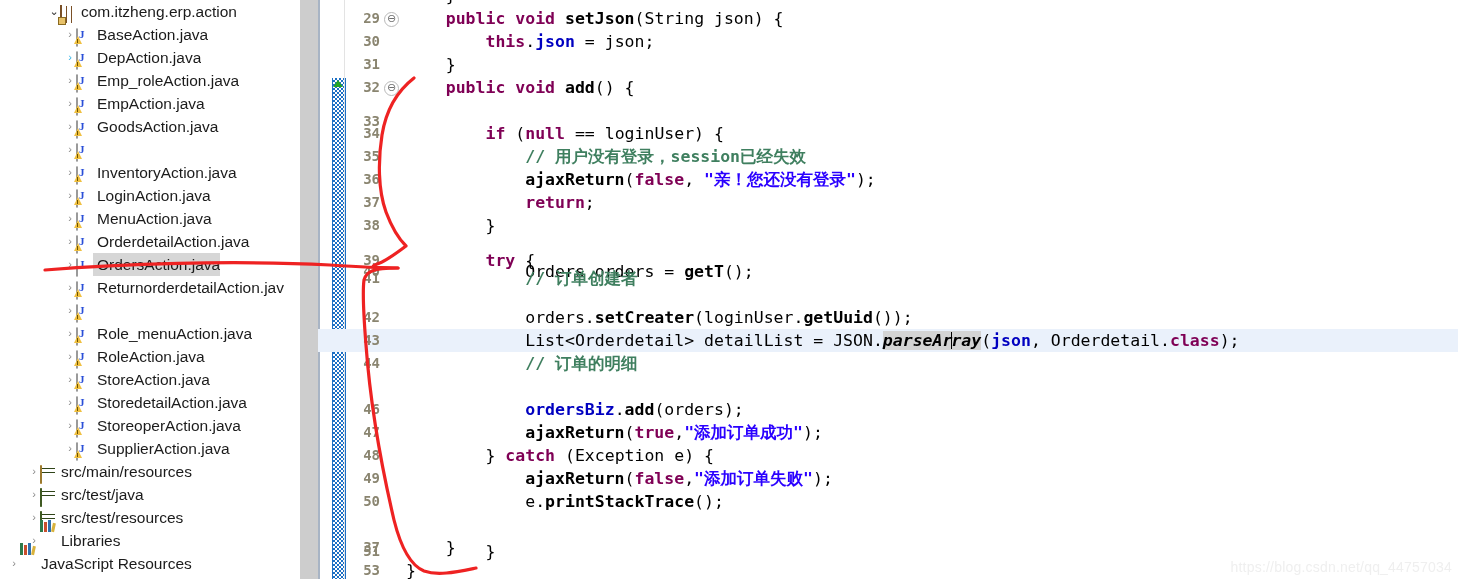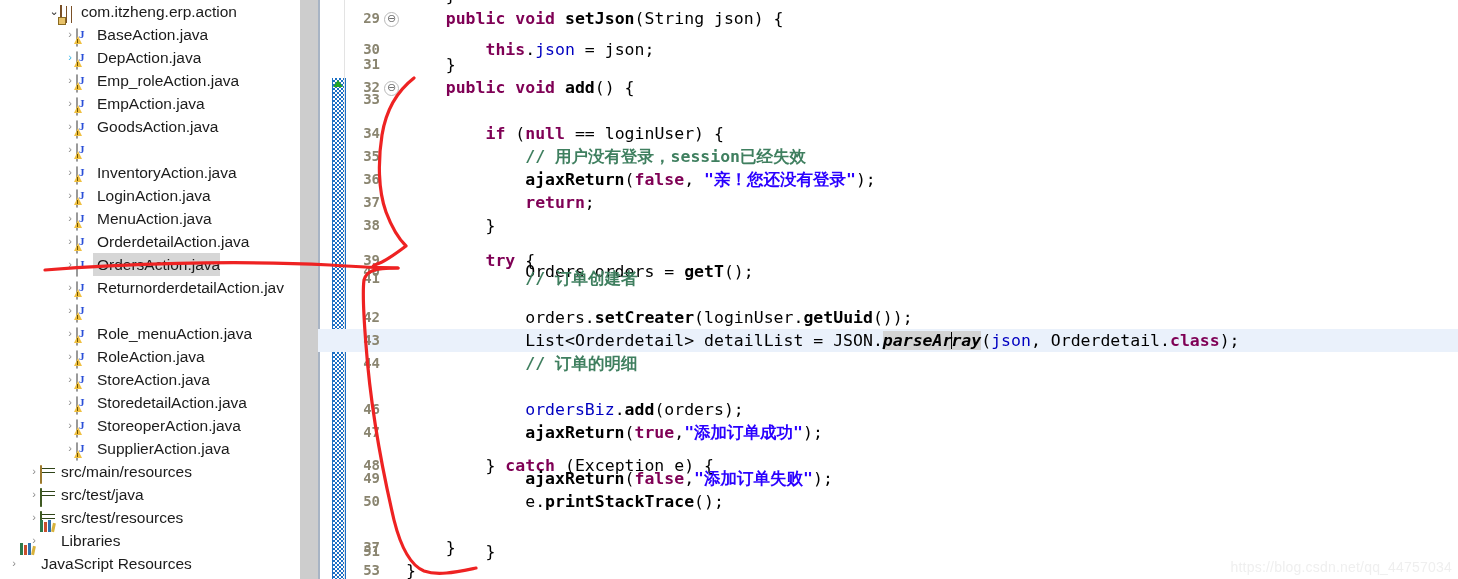--- a/index.html
+++ b/index.html
@@ -107,21 +107,21 @@
     position:absolute;left:66px;top:5px;width:13px;height:13px;
     border:1px solid #b9b9b9;border-radius:50%;color:#6e6e6e;
     font-size:11px;line-height:11px;text-align:center;background:#ffffff;
     font-family:"DejaVu Sans",sans-serif;
   }
   .ctext{position:absolute;left:88px;line-height:23px;}
 
   
   .kw{color:#7f0055;font-weight:bold;}
   .pl{color:#000000;font-weight:bold;}
-  .fld{color:#0000c0;font-weight:normal;}
+  .fld{color:#0000c0;font-weight:bold;}
   .str{color:#2a00ff;font-weight:bold;}
   .cmt{color:#3f7f5f;font-weight:bold;}
   .stat{font-style:italic;font-weight:bold;color:#000000;}
   .occ{background:#d4d4d4;}
   .caret{display:inline-block;width:0;border-left:1.5px solid #000;height:17px;vertical-align:-3px;margin:0 -1px;}
 
   
   .redlayer{position:absolute;left:0;top:0;width:1458px;height:579px;pointer-events:none;}
 
   .watermark{
@@ -269,38 +269,38 @@
 
   <div class="editor">
     <div class="ed-leftborder"></div>
     <div class="ed-gutterbg"></div>
     <div class="ann-band"></div>
     <div class="ann-tri"></div>
     <div class="gut-sep"></div>
     <div class="code-area" id="code-area">
         <div class="crow" style="top: -16px;"><span class="lnum">28</span><span class="ctext"><span>    </span>}</span></div>
         <div class="crow" style="top: 7px;"><span class="lnum">29</span><span class="fold">⊖</span><span class="ctext"><span>    </span><span class="kw">public</span> <span class="kw">void</span> <span class="pl">setJson</span>(String json) {</span></div>
-        <div class="crow" style="top: 38px;"><span class="lnum">30</span><span class="ctext"><span>        </span><span class="kw">this</span>.<span class="fld">json</span> = json;</span></div>
+        <div class="crow" style="top: 30px;"><span class="lnum">30</span><span class="ctext"><span>        </span><span class="kw">this</span>.<span class="fld">json</span> = json;</span></div>
         <div class="crow" style="top: 53px;"><span class="lnum">31</span><span class="ctext"><span>    </span>}</span></div>
         <div class="crow" style="top: 76px;"><span class="lnum">32</span><span class="fold">⊖</span><span class="ctext"><span>    </span><span class="kw">public</span> <span class="kw">void</span> <span class="pl">add</span>() {</span></div>
-        <div class="crow" style="top: 88px;"><span class="lnum">33</span></div>
+        <div class="crow" style="top: 110px;"><span class="lnum">33</span></div>
         <div class="crow" style="top: 122px;"><span class="lnum">34</span><span class="ctext"><span>        </span><span class="kw">if</span> (<span class="kw">null</span> == loginUser) {</span></div>
         <div class="crow" style="top: 145px;"><span class="lnum">35</span><span class="ctext"><span>            </span><span class="cmt">// 用户没有登录，session已经失效</span></span></div>
         <div class="crow" style="top: 168px;"><span class="lnum">36</span><span class="ctext"><span>            </span><span class="pl">ajaxReturn</span>(<span class="kw">false</span>, <span class="str">"亲！您还没有登录"</span>);</span></div>
         <div class="crow" style="top: 191px;"><span class="lnum">37</span><span class="ctext"><span>            </span><span class="kw">return</span>;</span></div>
         <div class="crow" style="top: 214px;"><span class="lnum">38</span><span class="ctext"><span>        </span>}</span></div>
         <div class="crow" style="top: 249px; padding-left: 44px;"><span class="lnum">39</span><span class="ctext"><span>        </span><span class="kw">try</span> {</span></div>
         <div class="crow" style="top: 260px;"><span class="lnum">40</span><span class="ctext"><span>            </span>Orders orders = <span class="pl">getT</span>();</span></div>
         <div class="crow" style="top: 267px;"><span class="lnum">41</span><span class="ctext"><span>            </span><span class="cmt">// 订单创建者</span></span></div>
         <div class="crow" style="top: 306px;"><span class="lnum">42</span><span class="ctext"><span>            </span>orders.<span class="pl">setCreater</span>(loginUser.<span class="pl">getUuid</span>());</span></div>
         <div class="crow hl" style="top: 329px;"><span class="lnum">43</span><span class="ctext"><span>            </span>List&lt;Orderdetail&gt; detailList = JSON.<span class="stat occ">parseAr<span class="caret"></span>ray</span>(<span class="fld">json</span>, Orderdetail.<span class="kw">class</span>);</span></div>
         <div class="crow" style="top: 352px;"><span class="lnum">44</span><span class="ctext"><span>            </span><span class="cmt">// 订单的明细</span></span></div>
         <div class="crow" style="top: 398px;"><span class="lnum">46</span><span class="ctext"><span>            </span><span class="fld">ordersBiz</span>.<span class="pl">add</span>(orders);</span></div>
         <div class="crow" style="top: 421px;"><span class="lnum">47</span><span class="ctext"><span>            </span><span class="pl">ajaxReturn</span>(<span class="kw">true</span>,<span class="str">"添加订单成功"</span>);</span></div>
-        <div class="crow" style="top: 454px;"><span class="lnum">48</span><span class="ctext"><span>        </span>} <span class="kw">catch</span> (Exception e) {</span></div>
+        <div class="crow" style="top: 444px;"><span class="lnum">48</span><span class="ctext"><span>        </span>} <span class="kw">catch</span> (Exception e) {</span></div>
         <div class="crow" style="top: 467px;"><span class="lnum">49</span><span class="ctext"><span>            </span><span class="pl">ajaxReturn</span>(<span class="kw">false</span>,<span class="str">"添加订单失败"</span>);</span></div>
         <div class="crow" style="top: 490px;"><span class="lnum">50</span><span class="ctext"><span>            </span>e.<span class="pl">printStackTrace</span>();</span></div>
         <div class="crow" style="top: 540px;"><span class="lnum">51</span><span class="ctext"><span>        </span>}</span></div>
         <div class="crow" style="top: 536px;"><span class="lnum">37</span><span class="ctext"><span>    </span>}</span></div>
         <div class="crow" style="top: 559px;"><span class="lnum">53</span><span class="ctext">}</span></div>
       </div>
   </div>
 
   <svg class="redlayer" viewBox="0 0 1458 579" xmlns="http://www.w3.org/2000/svg">
 

